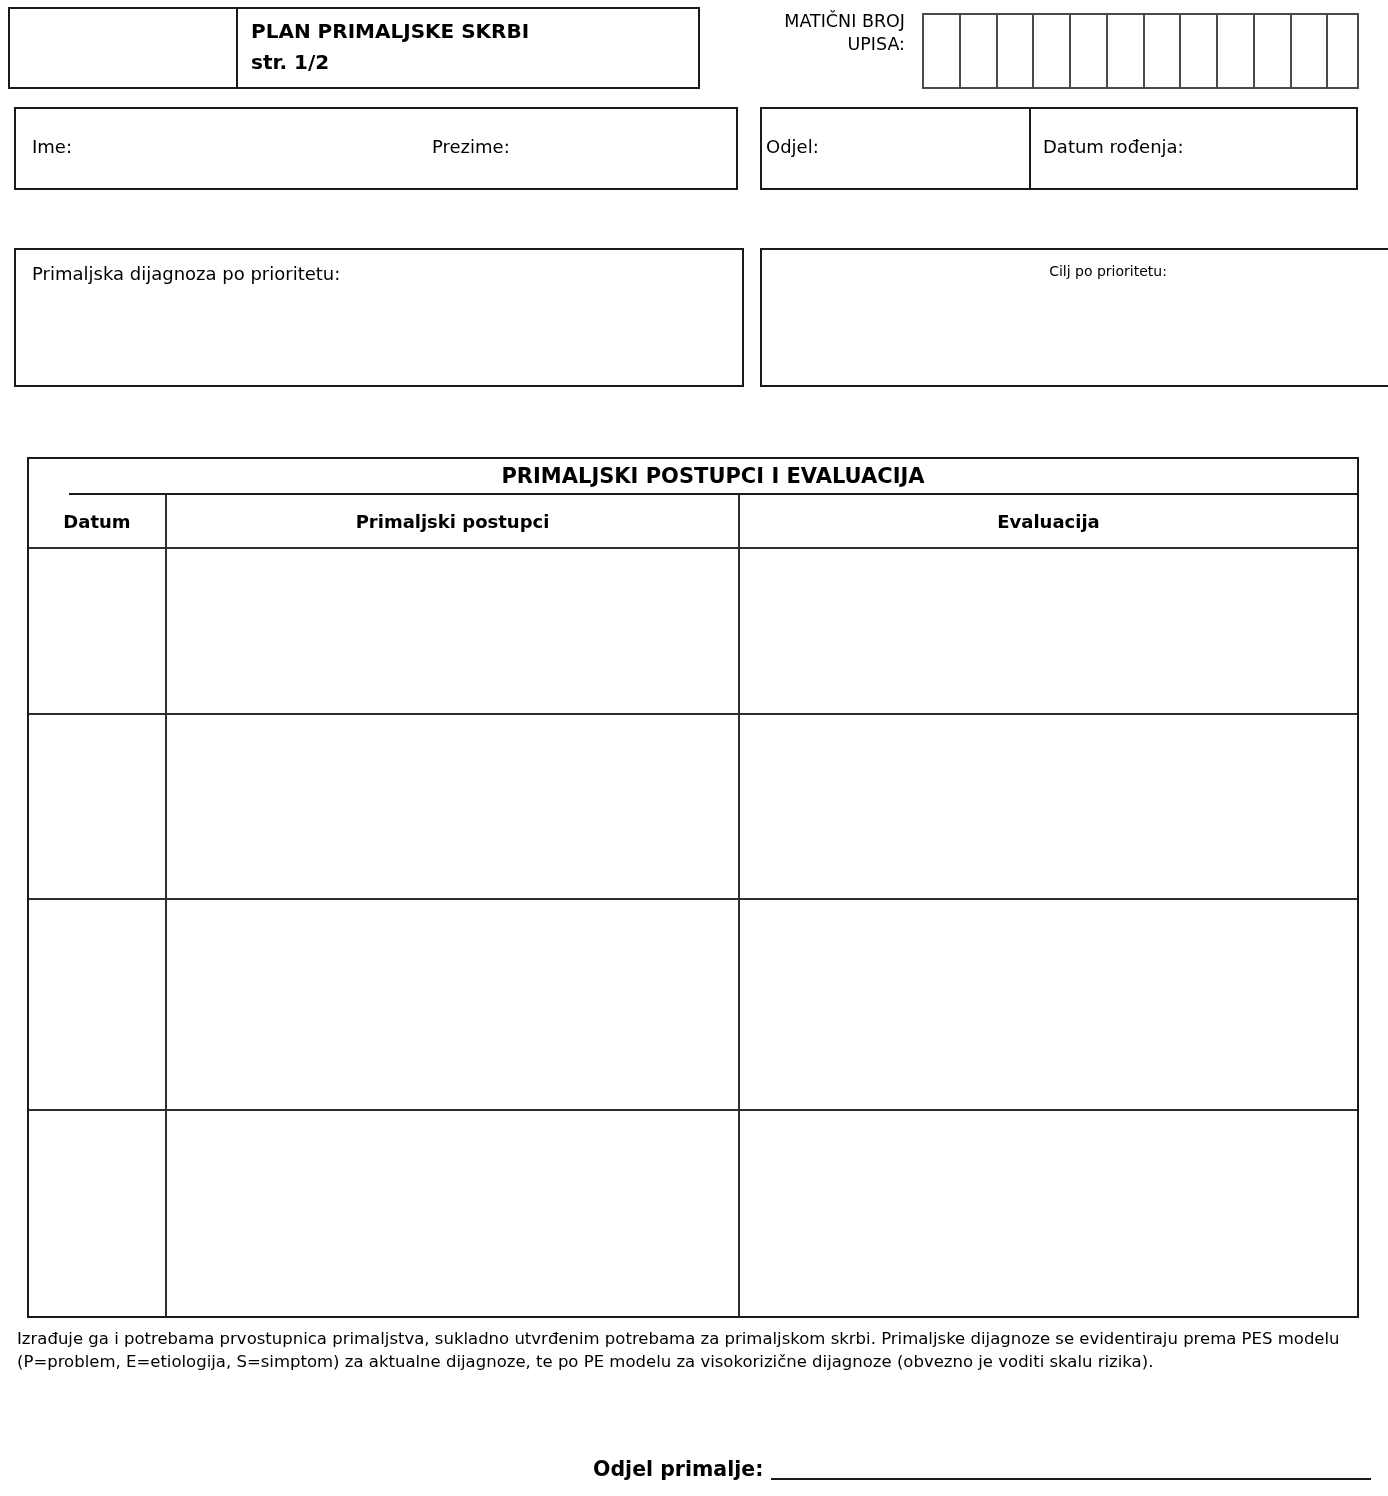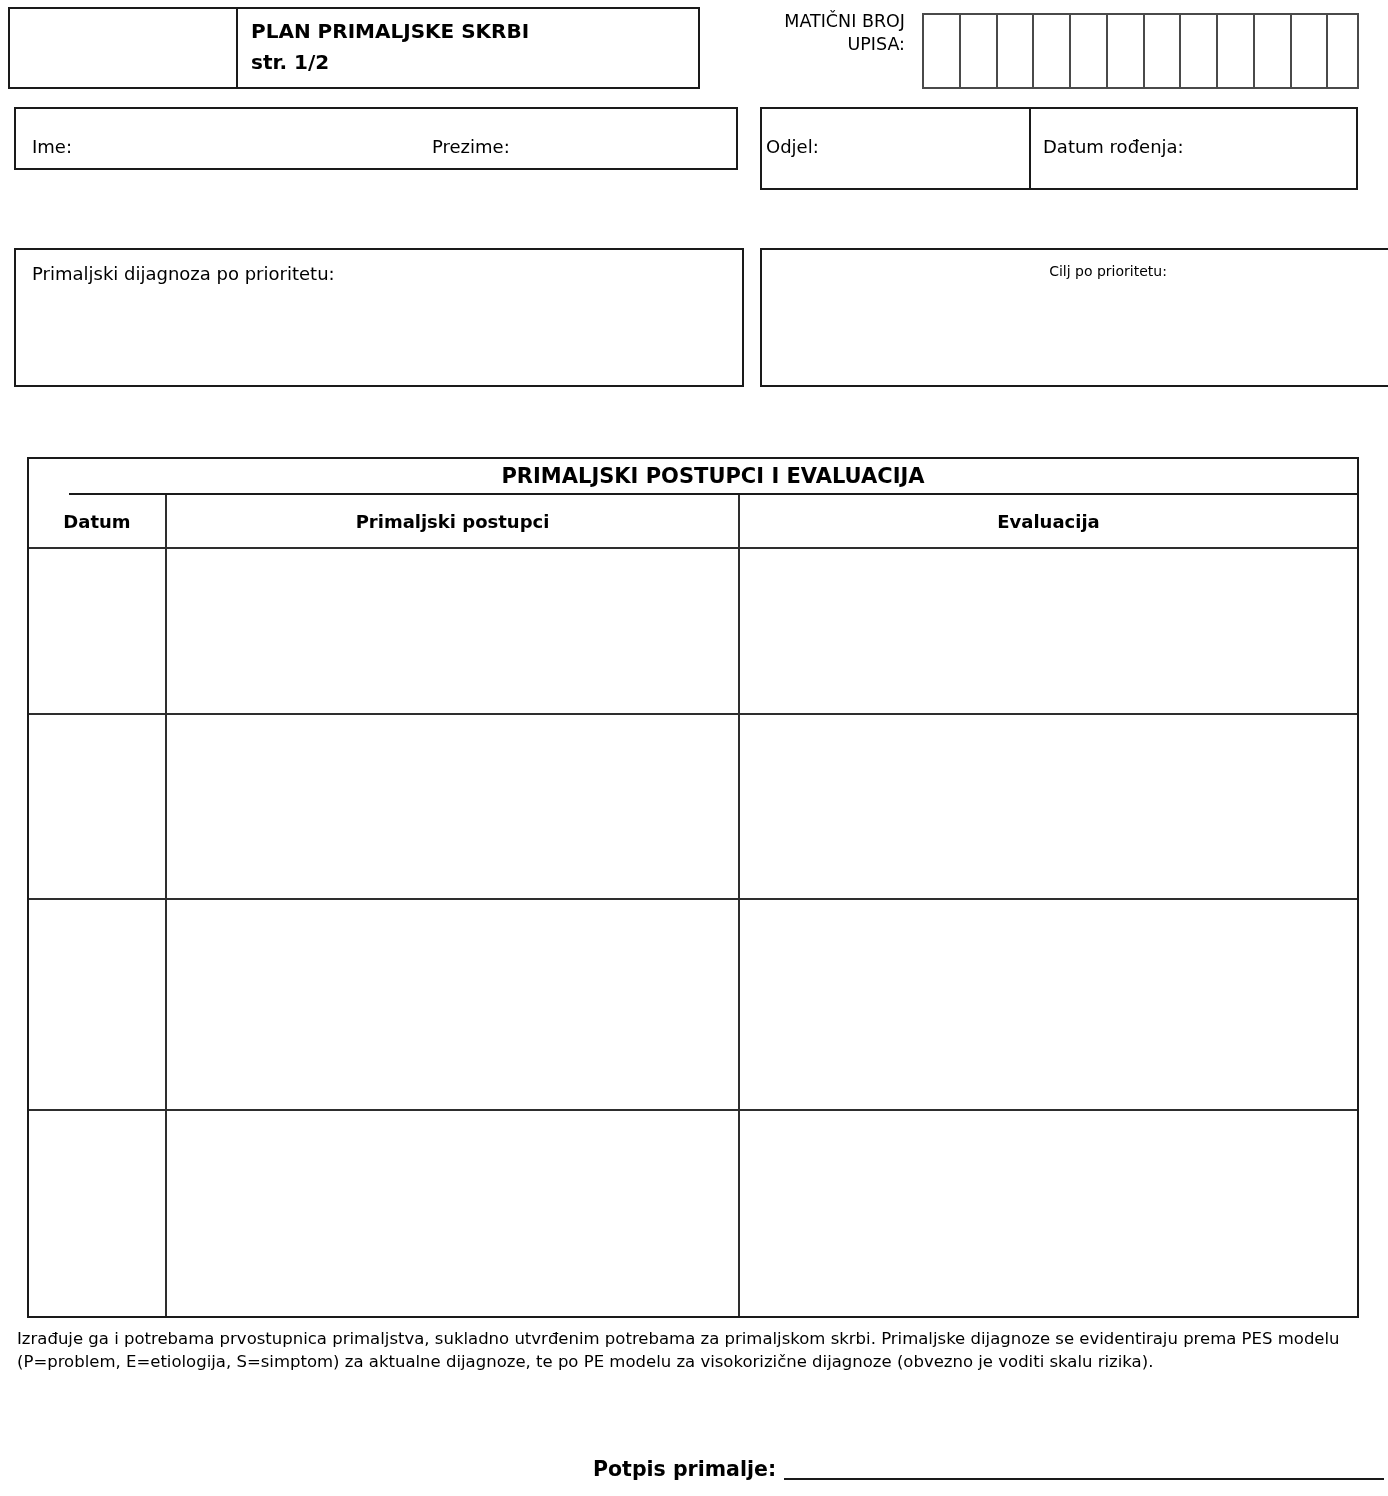--- a/index.html
+++ b/index.html
@@ -24,21 +24,21 @@
     text-align:right; font-size:17.5px; line-height:23px;
   }
   .mat-grid {
     position:absolute; left:922px; top:13px; width:437px; height:76px;
     display:flex; box-sizing:border-box; border:2px solid #4a4a4a;
   }
   .mat-cell { flex:1; border-right:2px solid #4a4a4a; }
   .mat-cell:last-child { flex:0.82; border-right:none; }
 
   
-  .ime-box { left:14px; top:107px; width:724px; height:63px; }
+  .ime-box { left:14px; top:107px; width:724px; height:83px; }
   .ime-box .lbl { position:absolute; top:27px; font-size:18px; }
   .lbl-ime { left:16px; }
   .lbl-prezime { left:416px;text-align:right; }
 
   .odjel-box { left:760px; top:107px; width:598px; height:83px; display:flex; }
   .odjel-cell { width:269px; border-right:2px solid #1a1a1a; padding:27px 0 0 4px; font-size:18px; box-sizing:border-box; }
   .datum-cell { flex:1; padding:27px 12px 0 12px; font-size:18px; }
 
   
   .dijagnoza-box { left:14px; top:248px; width:730px; height:139px; padding:13px 0 0 16px; font-size:18px; }
@@ -102,21 +102,21 @@
   <div class="box ime-box">
     <span class="lbl lbl-ime">Ime:</span>
     <span class="lbl lbl-prezime">Prezime:</span>
   </div>
   <div class="box odjel-box">
     <div class="odjel-cell">Odjel:</div>
     <div class="datum-cell">Datum rođenja:</div>
   </div>
 
   <div class="box dijagnoza-box">
-    <span>Primaljski dijagnoza po prioritetu:</span>
+    <span>Primaljska dijagnoza po prioritetu:</span>
   </div>
   <div class="box cilj-box">
     <span>Cilj po prioritetu:</span>
   </div>
 
   <div class="tbl">
     <div class="tbl-title">PRIMALJSKI POSTUPCI I EVALUACIJA</div>
     <div class="tbl-head">
       <div class="hc col-datum">Datum</div>
       <div class="hc col-postupci">Primaljski postupci</div>
@@ -143,16 +143,16 @@
       <div class="col-evaluacija"></div>
     </div>
   </div>
 
   <div class="note">
     <div>Izrađuje ga i potrebama prvostupnica primaljstva, sukladno utvrđenim potrebama za primaljskom skrbi. Primaljske dijagnoze se evidentiraju prema PES modelu</div>
     <div>(P=problem, E=etiologija, S=simptom) za aktualne dijagnoze, te po PE modelu za visokorizične dijagnoze (obvezno je voditi skalu rizika).</div>
   </div>
 
   <div class="signature">
-    <span>Potpis primalje:</span><span class="sig-line"></span>
+    <span>Odjel primalje:</span><span class="sig-line"></span>
   </div>
 
 </div>
 
 </body></html>

